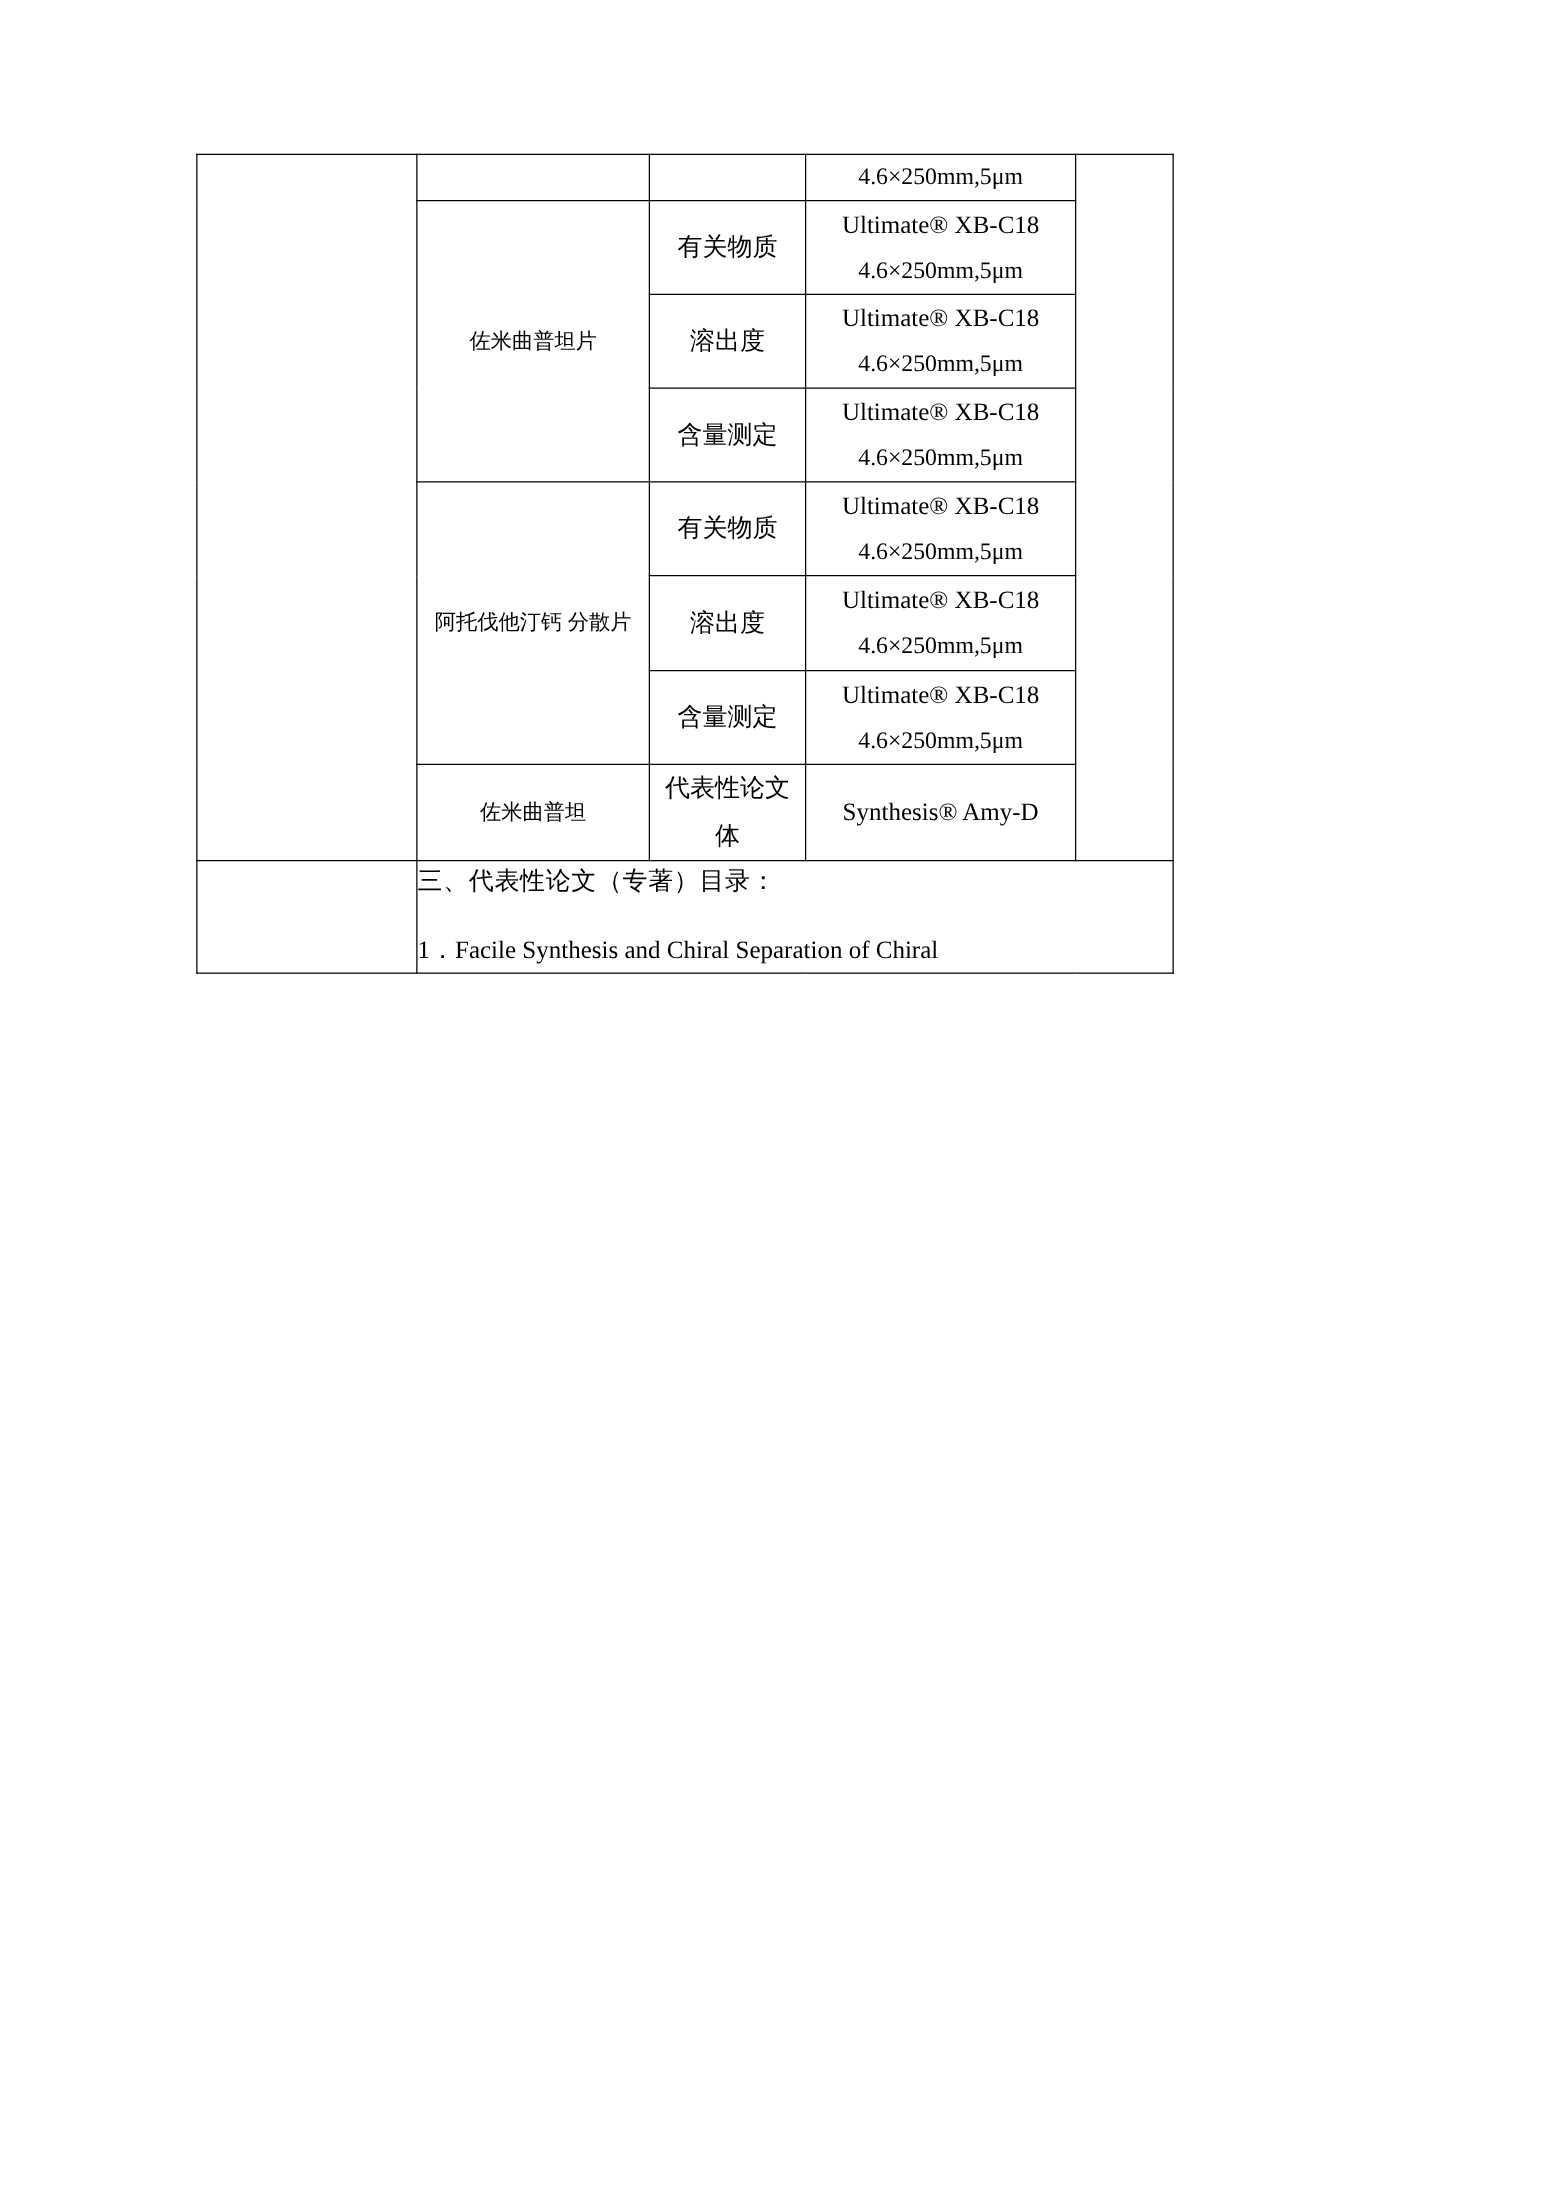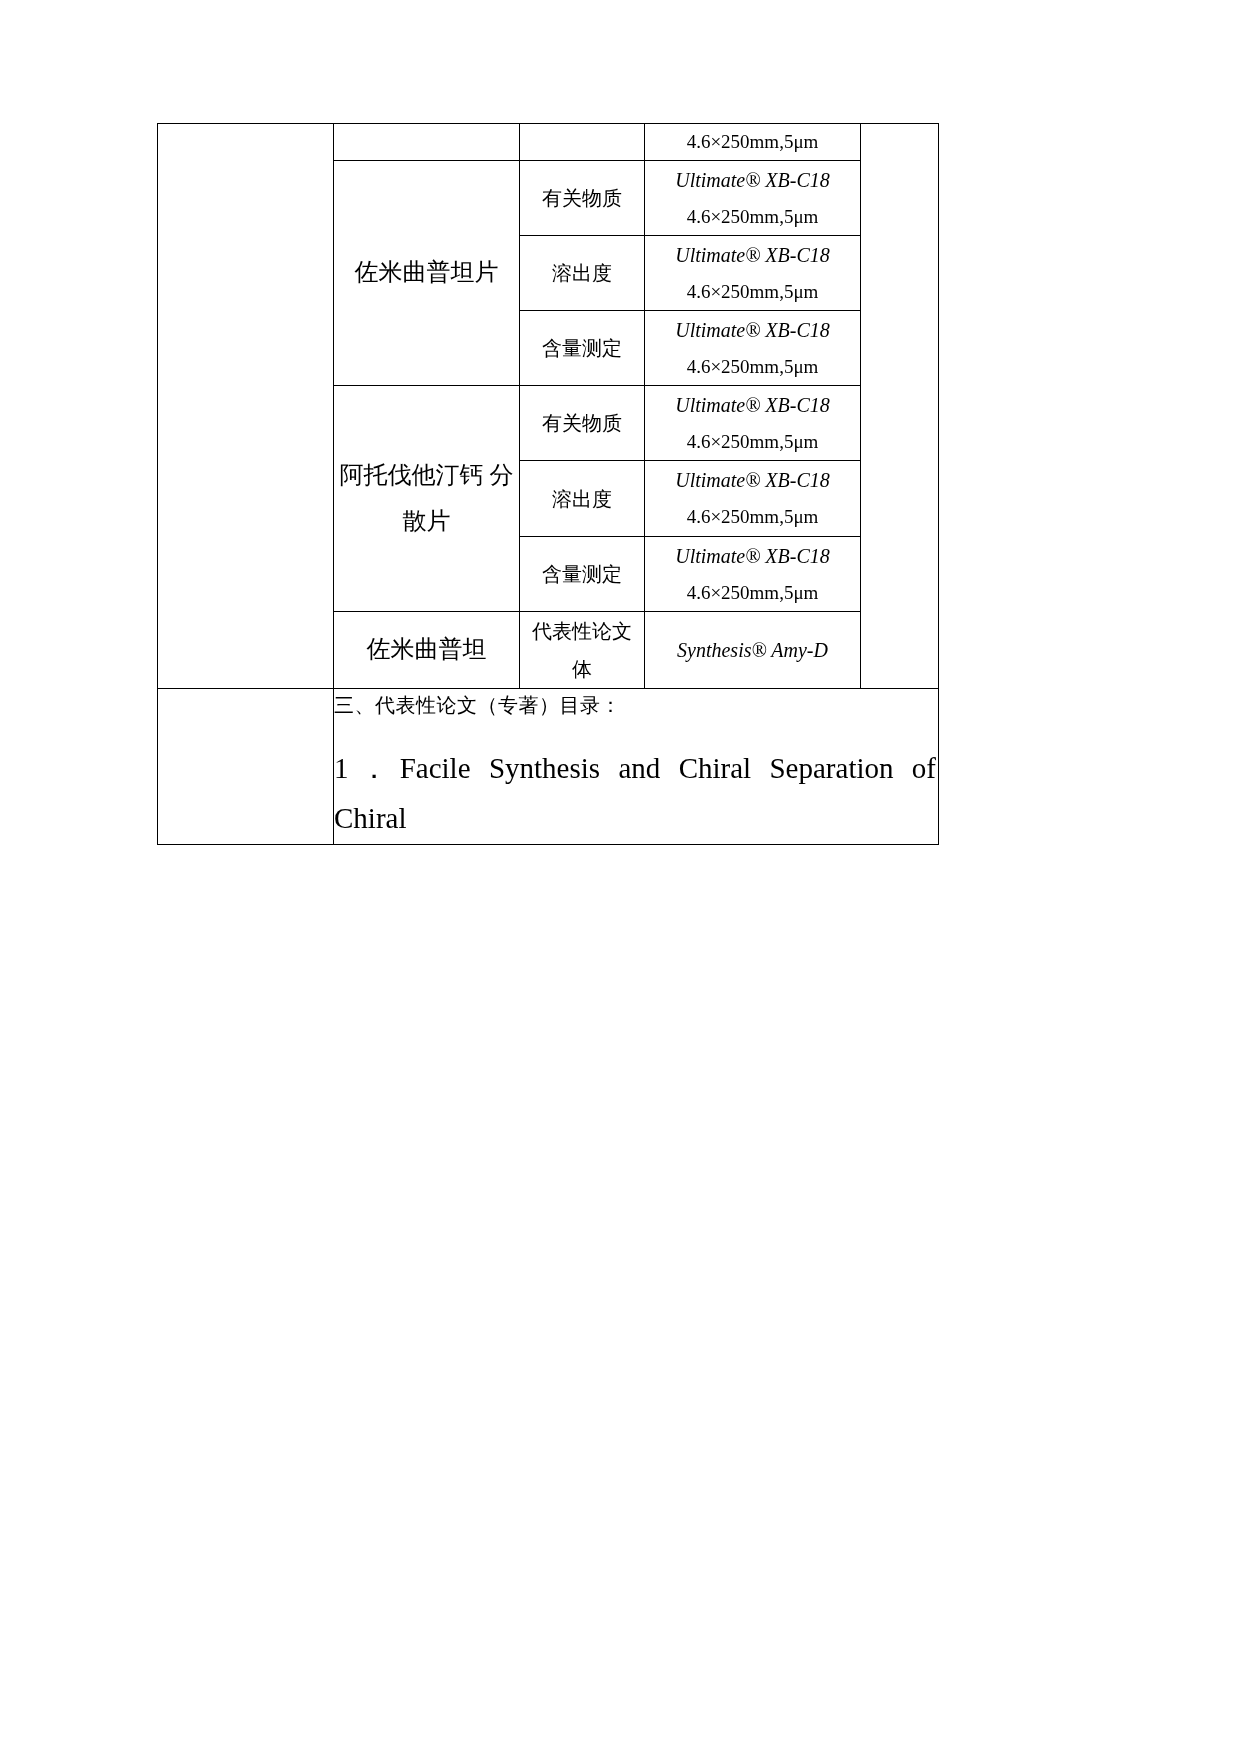--- a/index.html
+++ b/index.html
@@ -41,43 +41,43 @@
   .col-item { width: 125px; }
   .col-col  { width: 216px; }
   .col-right { width: 78px; }
 
   .cell-drug, .cell-item, .cell-col {
     text-align: center;
     font-size: 20px;
     line-height: 1.9;
     padding: 6px 4px;
   }
-  .cell-drug { font-size: 24px; text-align: center; }
+  .cell-drug { font-size: 17px; text-align: center; }
   .cell-item { font-size: 20px; }
   .cell-col  { font-size: 20px; }
 
-  .cell-col .line { display: block; font-style: italic; }
+  .cell-col .line { display: block; }
   .cell-col .sizeline { display: block; font-size: 19px; }
 
   .cjk { font-family: "Liberation Serif", "DejaVu Serif", serif; }
 
   .nowrap-col { white-space: nowrap; }
 
   
   .section-cell {
     padding: 14px 10px 10px 10px;
     vertical-align: top;
   }
   .section-title {
     font-size: 20px;
     line-height: 1.6;
     letter-spacing: 0.5px;
   }
   .section-para {
-    font-size: 29px;
+    font-size: 20px;
     line-height: 1.75;
     margin-top: 22px;
     text-align: justify;
     text-justify: inter-word;
     padding-right: 2px;
   }
 </style>
 </head>
 <body>
 

